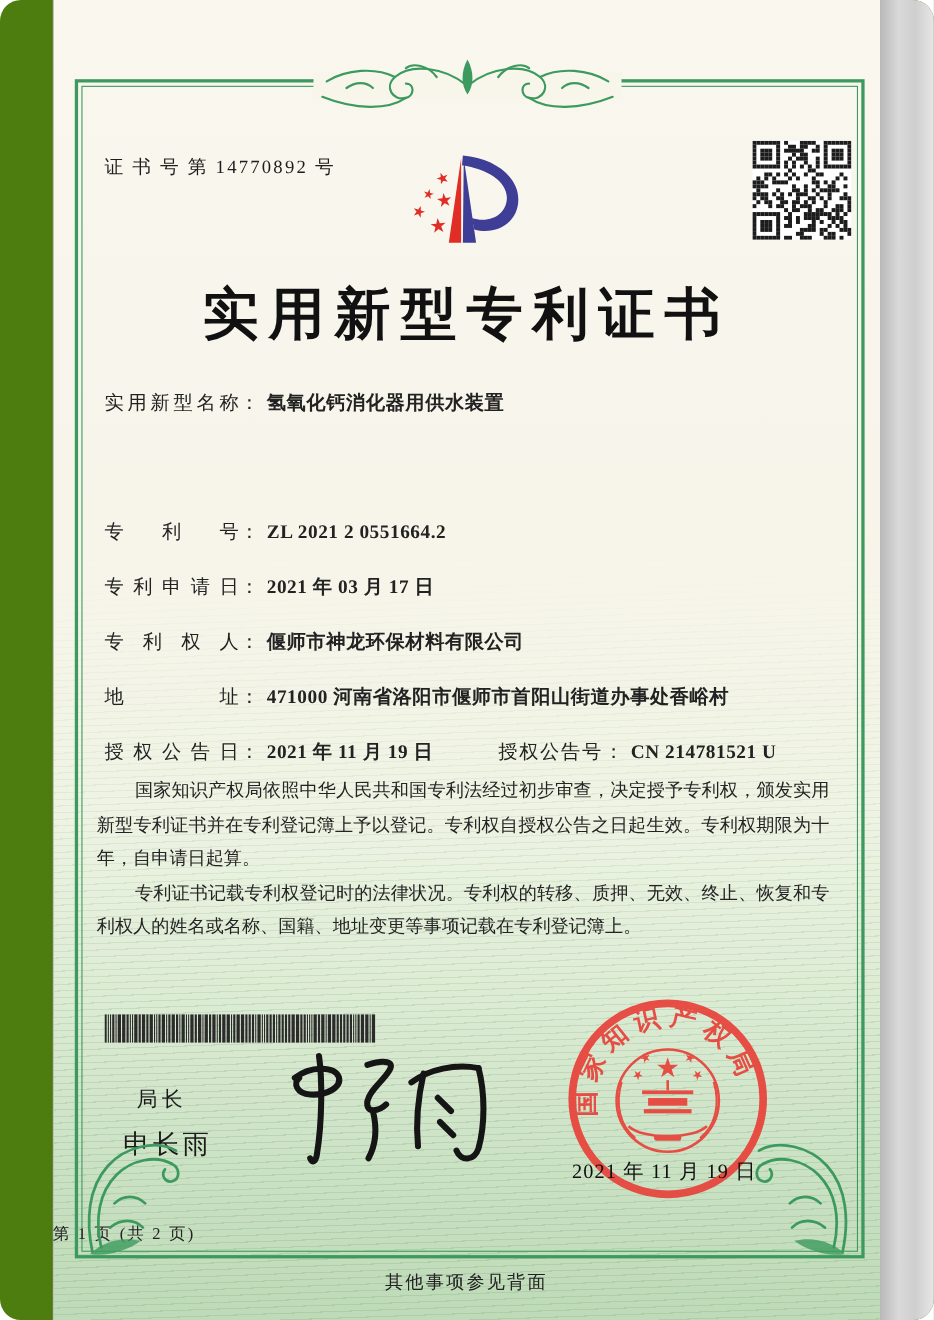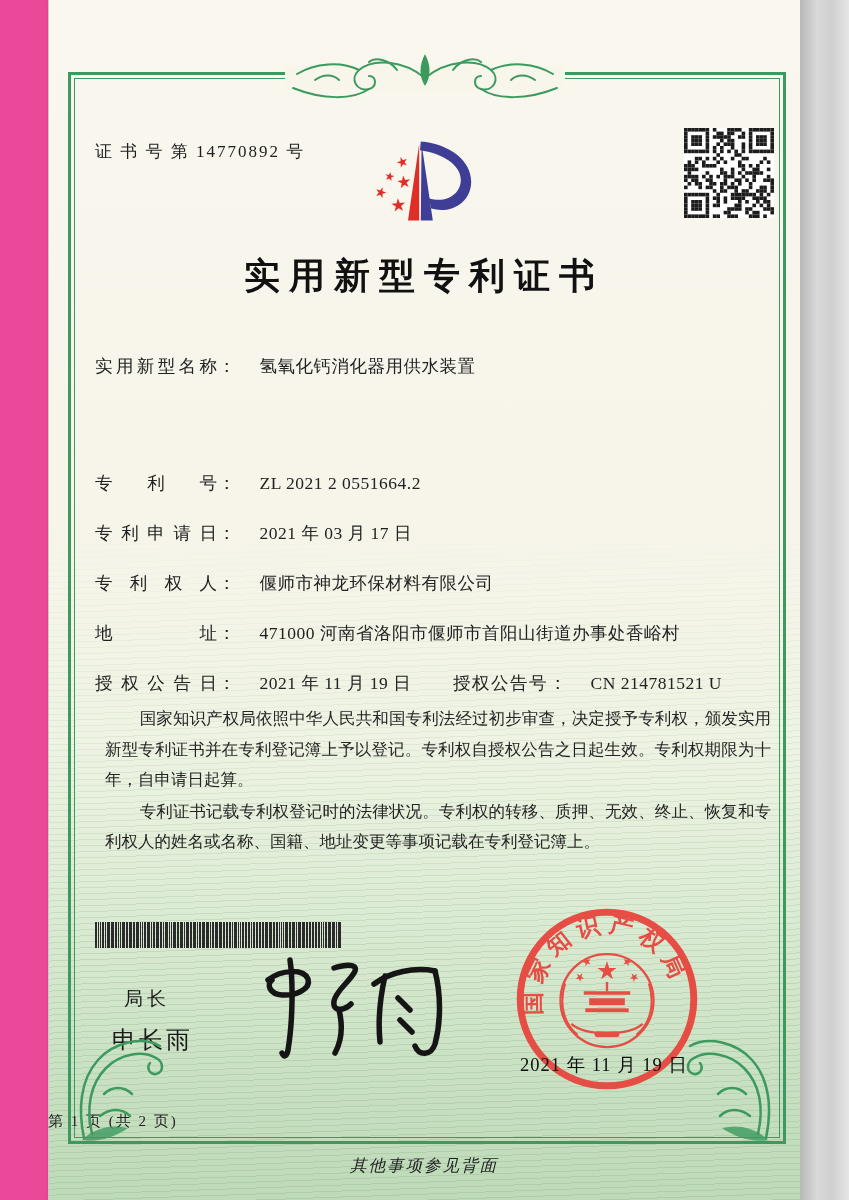--- a/index.html
+++ b/index.html
@@ -5,57 +5,57 @@
   :root{
     --frame-green:#3c9a5e;
     --seal-red:#e8433b;
     --logo-blue:#3e3e96;
     --logo-red:#e02d26;
     --paper-cream:#f8f5ea;
     --text-dark:#222222;
   }
   html,body{margin:0;padding:0;}
   body{font-family:"Liberation Serif","DejaVu Serif",serif;background:#ffffff;}
-  .page{position:relative;width:849px;height:1200px;overflow:hidden;background:#ec4899;}
+  .page{position:relative;width:849px;height:1200px;overflow:hidden;background:#4d7c0f;border-radius:19px;}
   .scan-edge{position:absolute;top:0;right:0;width:49px;height:1200px;
     background:linear-gradient(90deg,#b9b9b9 0%,#d9d9d9 35%,#cfcfcf 65%,#e6e6e6 100%);}
   .paper{position:absolute;left:48px;top:0;width:752px;height:1200px;
     border-left:1px solid #c9c9c9;
     box-shadow:2px 0 5px rgba(0,0,0,.25);
     background:linear-gradient(180deg,#f9f7ee 0%,#f7f5ea 45%,#eef3e3 62%,#dcebd4 76%,#c9e0c2 90%,#bedab8 100%);}
   .paper::after{content:"";position:absolute;inset:0;pointer-events:none;
     background:repeating-linear-gradient(178deg,rgba(105,165,105,.22) 0 1px,transparent 1px 6px);
     -webkit-mask-image:linear-gradient(180deg,transparent 42%,rgba(0,0,0,.55) 62%,#000 82%);
     mask-image:linear-gradient(180deg,transparent 42%,rgba(0,0,0,.55) 62%,#000 82%);}
   .frame{position:absolute;left:68px;top:72px;width:712px;height:1066px;
     border:3px solid var(--frame-green);z-index:1;}
   .frame-inner{position:absolute;inset:3px;border:1px solid var(--frame-green);}
   .abs{position:absolute;z-index:2;}
   .cert-number{left:95px;top:140px;font-size:17px;letter-spacing:2px;color:#1d1d1d;}
-  .title{left:48px;top:252px;width:752px;text-align:center;font-size:36px;font-weight:700;
+  .title{left:48px;top:252px;width:752px;text-align:center;font-size:51px;font-weight:700;
     letter-spacing:9px;color:#111;}
   .field-row{left:95px;width:662px;height:26px;font-size:17.5px;color:var(--text-dark);white-space:nowrap;}
   .field-label{display:inline-block;width:122px;text-align:justify;text-align-last:justify;vertical-align:top;}
-  .field-value{margin-left:24px;letter-spacing:.5px;}
+  .field-value{margin-left:7px;letter-spacing:.5px;font-weight:bold;}
   .colon{margin-left:1px;}
   .pair2{position:absolute;left:358px;top:0;white-space:nowrap;}
   .pair2 .p2label{letter-spacing:1.5px;text-align:right;}
   .row-0{top:354px;} .row-1{top:416px;} .row-2{top:471px;} .row-3{top:521px;}
   .row-4{top:571px;} .row-5{top:621px;} .row-6{top:671px;}
   .paragraphs{left:88px;top:704px;width:666px;font-size:16.5px;line-height:30.5px;
-    color:#242424;text-align:justify;margin-left:17px;}
+    color:#242424;text-align:justify;}
   .paragraphs p{margin:0 0 1px 0;text-indent:2.1em;}
   .barcode{left:95px;top:922px;}
   .director-title{left:112px;top:986px;font-size:19px;letter-spacing:4px;color:#1a1a1a;font-family:Liberation Mono, monospace;margin-left:12px;}
   .director-name{left:112px;top:1024px;font-size:24px;letter-spacing:3px;color:#1a1a1a;font-family:"Liberation Sans","DejaVu Sans",sans-serif;}
   .signature{left:238px;top:946px;}
   .seal{left:514px;top:906px;opacity:.93;}
   .seal-date{left:520px;top:1052px;font-size:18.5px;letter-spacing:1px;color:#0e0e0e;z-index:3;}
   .page-info{left:48px;top:1112px;width:832px;text-align:left;font-size:15px;letter-spacing:2px;color:#222;}
-  .back-note{left:48px;top:1155px;width:752px;text-align:center;font-size:16.5px;letter-spacing:2px;color:#222;font-style:italic;}
+  .back-note{left:48px;top:1155px;width:752px;text-align:center;font-size:16.5px;letter-spacing:2px;color:#222;}
   .top-ornament{left:275px;top:46px;z-index:3;}
   .corner-left{left:70px;top:1016px;z-index:3;}
   .corner-right{left:680px;top:1016px;z-index:3;transform:scaleX(-1);}
   .logo{left:352px;top:124px;}
   .qr{left:684px;top:128px;}
   .seal-circ-text{font-size:30px;letter-spacing:9px;font-weight:700;fill:var(--seal-red);}
 </style>
 </head>
 <body>
 

